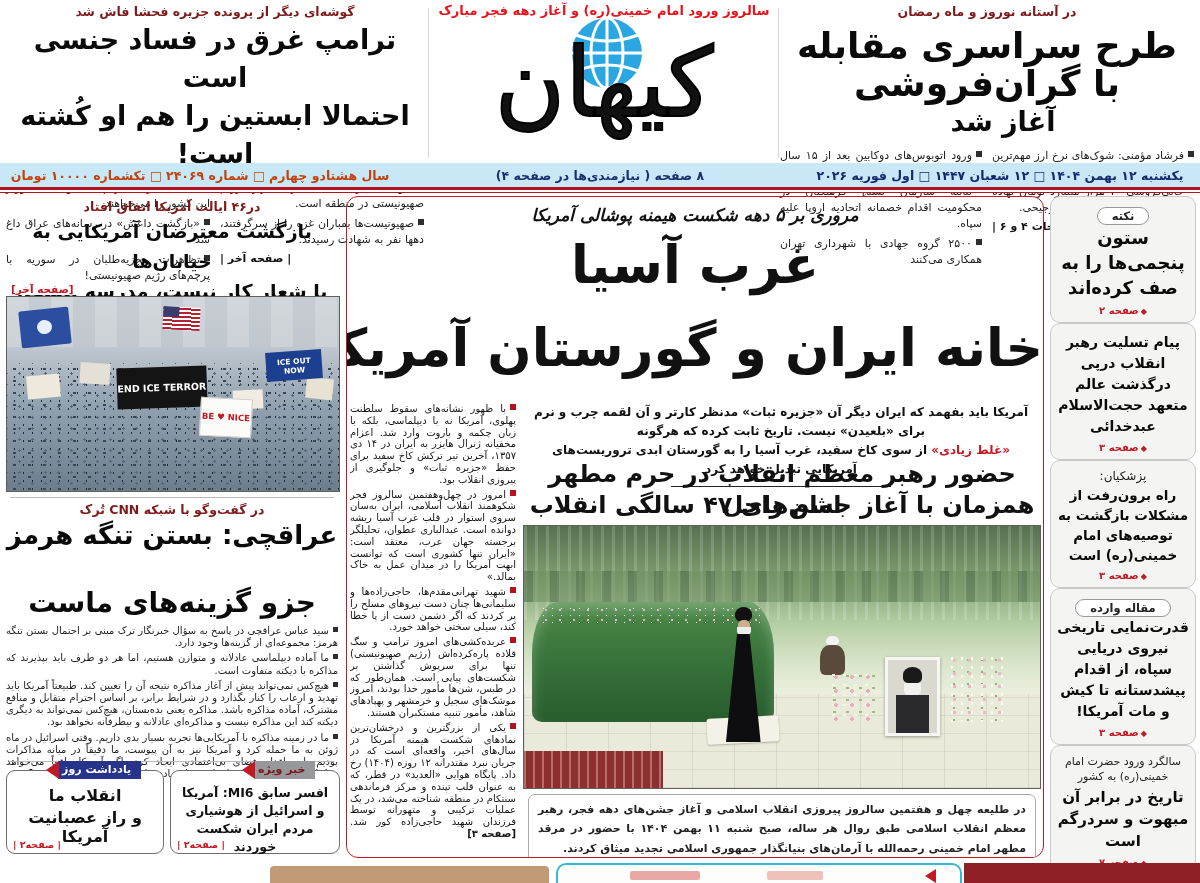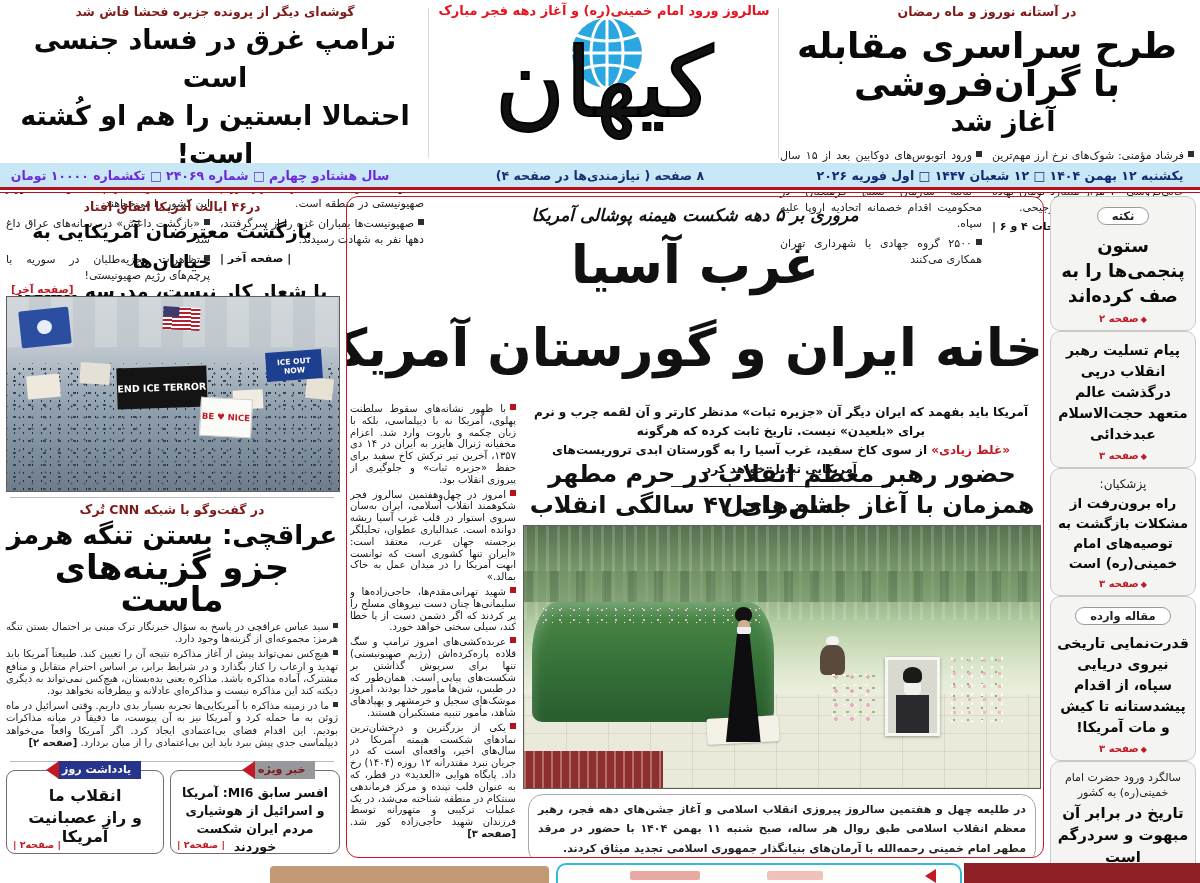--- a/index.html
+++ b/index.html
@@ -19,27 +19,27 @@
   .hdiv{height:1px;background:#b9b9b9;}
   
   .infobar{background:#c9e8f7;display:flex;align-items:center;font-size:12.5px;font-weight:bold;color:#132a6e;}
   .infobar>div{flex:1;text-align:center;}
   .redrule{border-top:3px solid #b5121b;border-bottom:1px solid #b5121b;height:2px;background:#fff;}
   
   .frame{border:1.5px solid #c11a24;border-radius:12px;overflow:hidden;}
   .lead{font-size:12px;font-weight:600;line-height:19px;text-align:center;color:#111;}
   .leadred{color:#c11a24;font-weight:bold;}
   .colp{font-size:10px;line-height:1.18;text-align:justify;margin-bottom:3px;color:#141414;}
-  .caption{border:1px solid #a8a8a8;border-radius:15px;padding:5px 9px;font-size:11px;font-weight:bold;
+  .caption{border:1px solid #a8a8a8;border-radius:7px;padding:5px 9px;font-size:11px;font-weight:bold;
            line-height:1.75;text-align:justify;color:#222;background:#fff;}
   
   .sb{display:flex;flex-direction:column;justify-content:space-between;}
   .sbox{background:#f4f4f2;border:1px solid #c9c9c9;border-radius:10px;padding:8px 6px 6px;text-align:center;}
   .sbox-tag{display:inline-block;background:#fff;border:1px solid #9a9a9a;border-radius:11px;
-            padding:1px 14px;font-size:11.5px;font-weight:bold;color:#222;margin-bottom:8px;}
+            padding:1px 14px;font-size:11.5px;font-weight:bold;color:#222;margin-bottom:0;}
   .sbox-pre{font-size:12px;color:#222;margin-bottom:2px;}
   .sbox-title{font-weight:bold;color:#0a0a0a;text-align:center;}
   .sbox-page{font-size:10px;font-weight:bold;color:#c11a24;margin-top:5px;}
   .dia{color:#c11a24;font-size:8px;margin-left:2px;}
   
   .ribbox{border:1.5px solid #6e6e6e;border-radius:9px;background:#fff;position:absolute;}
   .ribbanner{position:absolute;top:-10px;right:14%;height:18px;line-height:18px;padding:0 10px 0 4px;
              font-size:11px;font-weight:bold;display:flex;align-items:center;}
   .arrowL{width:0;height:0;border-top:9px solid transparent;border-bottom:9px solid transparent;
           border-right:13px solid #c11a24;position:absolute;left:-12px;top:0;}
@@ -102,21 +102,21 @@
     </div>
   </div>
 </div>
 
 <div class="abs vdiv" style="left:428px;top:8px;height:150px;"></div>
 <div class="abs vdiv" style="left:778px;top:8px;height:150px;"></div>
 
 <div class="abs infobar" style="left:0;top:163px;width:1200px;height:24px;">
   <div>یکشنبه ۱۲ بهمن ۱۴۰۴ □ ۱۲ شعبان ۱۴۴۷ □ اول فوریه ۲۰۲۶</div>
   <div style="color:#18306f;">۸ صفحه ( نیازمندی‌ها در صفحه ۴)</div>
-  <div style="color:#6d28d9;">سال هشتادو چهارم □ شماره ۲۴۰۶۹ □ تکشماره ۱۰۰۰۰ تومان</div>
+  <div style="color:#c2410c;">سال هشتادو چهارم □ شماره ۲۴۰۶۹ □ تکشماره ۱۰۰۰۰ تومان</div>
 </div>
 <div class="abs redrule" style="left:0;top:187px;width:1200px;"></div>
 
 <div class="abs frame" style="left:346px;top:196px;width:696px;height:660px;">
   <div class="ctr b" style="position:absolute;left:0;top:8px;width:100%;font-size:17px;font-style:italic;">مروری بر ۵ دهه شکست هیمنه پوشالی آمریکا</div>
   <div class="ctr" style="position:absolute;left:0;top:30px;width:100%;font-size:52px;line-height:76px;font-weight:900;letter-spacing:-1px;">غرب آسیا</div>
   <div class="ctr" style="position:absolute;left:0;top:110px;width:100%;font-size:52px;line-height:82px;font-weight:900;letter-spacing:-1px;white-space:nowrap;">خانه ایران و گورستان آمریکا</div>
 
   <div class="abs" style="left:178px;top:206px;width:512px;">
     <div class="lead">آمریکا باید بفهمد که ایران دیگر آن «جزیره ثبات» مدنظر کارتر و آن لقمه چرب و نرم برای «بلعیدن» نیست. تاریخ ثابت کرده که هرگونه</div>
@@ -240,23 +240,24 @@
        background:repeating-linear-gradient(0deg,#b22234 0 2px,#fff 2px 4px);transform:rotate(3deg);">
     <div class="abs" style="left:0;top:0;width:45%;height:45%;background:#3c3b6e;"></div>
   </div>
 </div>
 
 <div class="abs hdiv" style="left:10px;top:497px;width:324px;"></div>
 
 <div class="abs" style="left:6px;top:502px;width:332px;">
   <div class="kicker">در گفت‌وگو با شبکه CNN تُرک</div>
   <div class="hl" style="font-size:26px;line-height:32px;margin-top:2px;">عراقچی: بستن تنگه هرمز</div>
-  <div class="hl" style="font-size:34px;line-height:32px;">جزو گزینه‌های ماست</div>
+  <div class="hl" style="font-size:28px;line-height:32px;margin-top:36px;">جزو گزینه‌های ماست</div>
   <div style="margin-top:6px;">
     <div class="blt" style="font-size:10px;line-height:1.22;margin-bottom:3px;"><span class="sq" style="width:5px;height:5px;"></span><span>سید عباس عراقچی در پاسخ به سؤال خبرنگار ترک مبنی بر احتمال بستن تنگه هرمز: مجموعه‌ای از گزینه‌ها وجود دارد.</span></div>
+    <div class="blt" style="font-size:10px;line-height:1.22;margin-bottom:3px;"><span class="sq" style="width:5px;height:5px;"></span><span>ما آماده دیپلماسی عادلانه و متوازن هستیم، اما هر دو طرف باید بپذیرند که مذاکره با دیکته متفاوت است.</span></div>
     <div class="blt" style="font-size:10px;line-height:1.22;margin-bottom:3px;"><span class="sq" style="width:5px;height:5px;"></span><span>هیچ‌کس نمی‌تواند پیش از آغاز مذاکره نتیجه آن را تعیین کند. طبیعتاً آمریکا باید تهدید و ارعاب را کنار بگذارد و در شرایط برابر، بر اساس احترام متقابل و منافع مشترک، آماده مذاکره باشد. مذاکره یعنی بده‌بستان، هیچ‌کس نمی‌تواند به دیگری دیکته کند این مذاکره نیست و مذاکره‌ای عادلانه و بیطرفانه نخواهد بود.</span></div>
     <div class="blt" style="font-size:10px;line-height:1.22;margin-bottom:0;"><span class="sq" style="width:5px;height:5px;"></span><span>ما در زمینه مذاکره با آمریکایی‌ها تجربه بسیار بدی داریم. وقتی اسرائیل در ماه ژوئن به ما حمله کرد و آمریکا نیز به آن پیوست، ما دقیقاً در میانه مذاکرات بودیم. این اقدام فضای بی‌اعتمادی ایجاد کرد. اگر آمریکا واقعاً می‌خواهد دیپلماسی جدی پیش ببرد باید این بی‌اعتمادی را از میان بردارد.</span> <span class="b">[صفحه ۲]</span></div>
   </div>
 </div>
 
 <div class="abs hdiv" style="left:10px;top:761px;width:324px;"></div>
 
 <div class="ribbox" style="left:6px;top:770px;width:156px;height:82px;">
   <div class="ribbanner" style="background:#27348b;color:#fff;">
     <span class="arrowL"></span>

